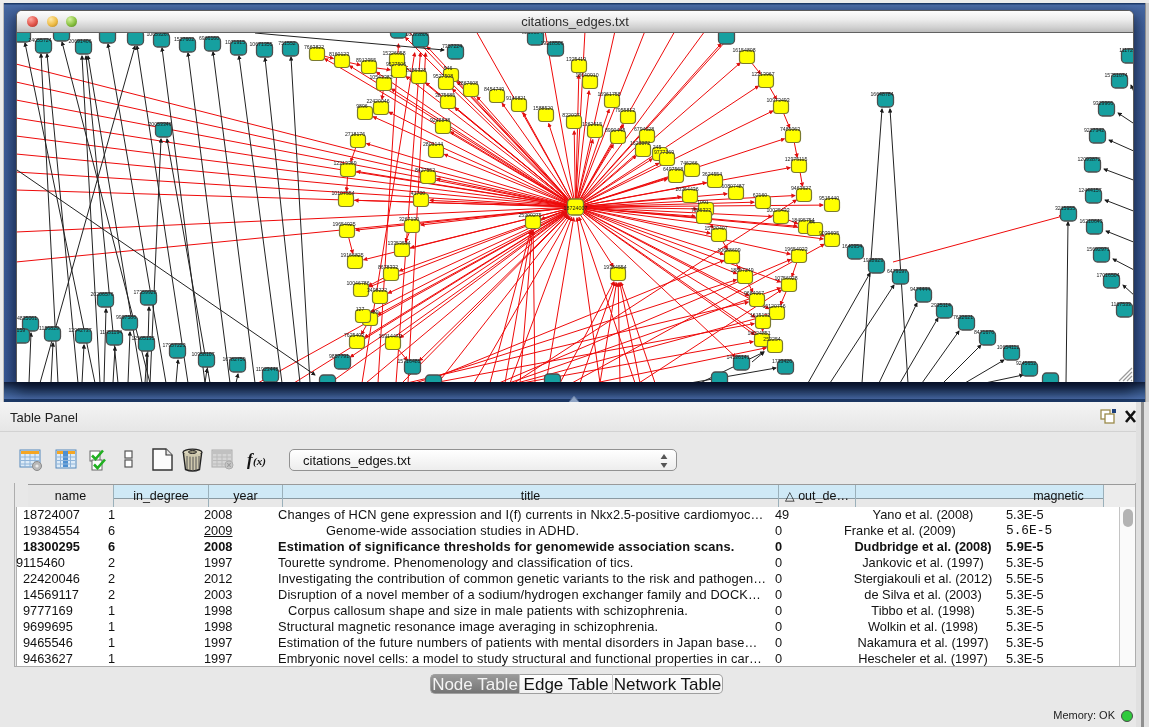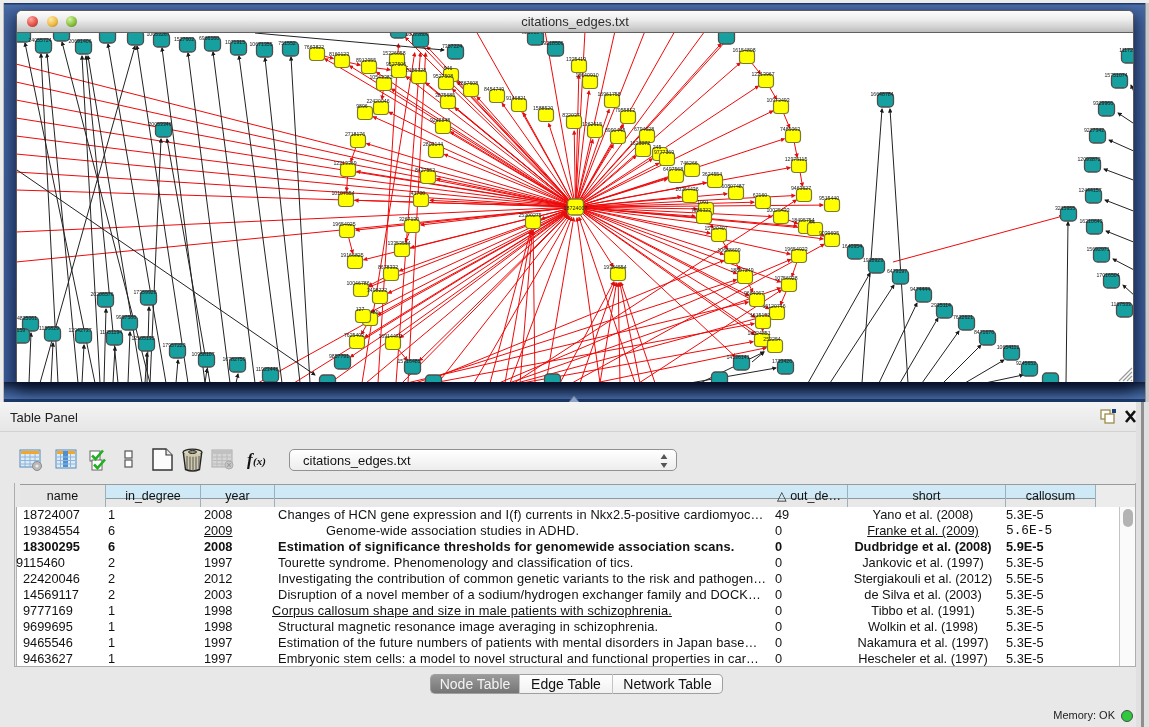--- a/index.html
+++ b/index.html
@@ -24,34 +24,34 @@
 #graphclip { position:absolute; left:0px; top:22px; width:1116px; height:349px; overflow:hidden; background:#fff; }
 
 #panel { left:0; top:402px; width:1149px; height:325px; background:#e8e8e8; }
 #ptitle { position:absolute; left:0; top:0; width:1149px; height:30px;
   background:linear-gradient(180deg,#f4f4f4,#e6e6e6); border-bottom:1px solid #d2d2d2; }
 #ptitle .t { position:absolute; left:10px; top:8px; font-size:13px; color:#222; }
 #dropdown { position:absolute; left:289px; top:449px; width:388px; height:22px; border:1px solid #919191;
   border-radius:5px; background:linear-gradient(180deg,#ffffff,#ededed); }
 #dropdown .t { position:absolute; left:13px; top:3px; font-size:13px; color:#111; }
 
-#thead { position:absolute; left:20px; top:484px; width:1120px; height:15px; background:#cfe9f6;
+#thead { position:absolute; left:28px; top:484px; width:1120px; height:15px; background:#cfe9f6;
   border-top:1px solid #9a9a9a; border-bottom:1px solid #8a9aa2; }
 #thead .c { position:absolute; top:0; height:22px; font-size:12.5px; color:#111; text-align:center;
   line-height:22px; border-right:1px solid #9ab0ba; }
 #tbody { position:absolute; left:16px; top:507px; width:1120px; height:159px; background:#fff;
   border-left:1px solid #b0b0b0; }
 .trow { position:absolute; left:16px; width:1103px; height:16px; font-size:12.8px; color:#111; }
 .trow span { position:absolute; top:0; white-space:nowrap; }
 #vscroll { position:absolute; left:1119px; top:507px; width:17px; height:159px; background:#fafafa;
   border-left:1px solid #c4c4c4; }
 #vthumb { position:absolute; left:3px; top:2px; width:10px; height:18px; border-radius:5px; background:#b3b3b3; }
 #tborder { position:absolute; left:14px; top:483px; width:1122px; height:184px; border:1px solid #adadad; }
 
-.tab { position:absolute; top:674px; height:20px; font-size:14px; line-height:19px; text-align:center;
+.tab { position:absolute; top:674px; height:20px; font-size:17px; line-height:19px; text-align:center;
   border-top:1px solid #9f9f9f; border-bottom:1px solid #9f9f9f; color:#111;
   background:linear-gradient(180deg,#ffffff,#f1f1f1); }
 #status { position:absolute; left:1000px; top:709px; width:115px; font-size:11px; color:#222; text-align:right; }
 #gdot { position:absolute; left:1121px; top:710px; width:12px; height:12px; border-radius:50%;
   background:#2fca3c; border:1px solid #4a4a4a; }
 
 #ledge { left:0; top:0; width:4px; height:402px; background:#ececec; border-right:1px solid #bdbdbd; }
 #redge { left:1145px; top:0; width:4px; height:402px; background:#c9c9c9; border-left:1px solid #8f8f8f; }
 #redge2 { left:1136px; top:402px; width:13px; height:325px; background:#e0e0e0; }
 #redge3 { left:1141px; top:402px; width:3px; height:325px; background:#8f8f8f; }
@@ -648,42 +648,42 @@
       <div class="t">citations_edges.txt</div>
   <svg width="10" height="20" viewBox="0 0 10 20" style="position:absolute;right:7px;top:1px;">
    <path d="M5 3 L8.4 8 L1.6 8 z" fill="#555"></path>
         <path d="M5 17 L8.4 12 L1.6 12 z" fill="#555"></path>
   </svg>
 </div>
 <div class="abs" id="thead">
   <div class="c" style="left:0px; width:86px; background:#e6e6e6;">name</div>
   <div class="c" style="left:86px; width:95px;">in_degree</div>
   <div class="c" style="left:181px; width:74px;">year</div>
+  <div class="c" style="left:255px; width:496px;">title</div>
   <div class="c" style="left:751px; width:77px;">△&nbsp;out_de…</div>
-  <div class="c" style="left:828px; width:158px;">short</div>
-  <div class="c" style="left:986px; width:90px;">callosum</div>
+  <div class="c" style="left:986px; width:90px;">magnetic</div>
   <div class="c" style="left:1076px; width:43px; border-right:none; background:#ececec;"></div>
 </div>
 <div class="abs" id="tbody"></div>
 <div class="trow" style="top:507px;">
 <span style="left:7px;">18724007</span>
       <span style="left:92px;">1</span>
 <span style="left:188px;">2008</span>
       <span style="left:262px;letter-spacing:.14px;">Changes of HCN gene expression and I(f) currents in Nkx2.5-positive cardiomyoc…</span>
 <span style="left:759px;">49</span>
       <span style="left:828px;width:158px;text-align:center;">Yano et al. (2008)</span>
 <span style="left:990px;">5.3E-5</span>
     </div>
 <div class="trow" style="top:523px;">
 <span style="left:7px;">19384554</span>
       <span style="left:92px;">6</span>
 <span style="left:188px;text-decoration:underline;">2009</span>
       <span style="left:262px;letter-spacing:.14px;margin-left:48px;">Genome-wide association studies in ADHD.</span>
 <span style="left:759px;">0</span>
-      <span style="left:828px;width:158px;text-align:center;text-decoration:underline;">Franke et al. (2009)</span>
+      <span style="left:828px;width:158px;text-align:left;">Franke et al. (2009)</span>
 <span style="left:990px;font-family:Liberation Mono, monospace;">5.6E-5</span>
     </div>
 <div class="trow" style="top:539px;font-weight:bold;">
 <span style="left:7px;">18300295</span>
       <span style="left:92px;">6</span>
 <span style="left:188px;">2008</span>
       <span style="left:262px;letter-spacing:.14px;">Estimation of significance thresholds for genomewide association scans.</span>
 <span style="left:759px;">0</span>
       <span style="left:828px;width:158px;text-align:center;">Dudbridge et al. (2008)</span>
 <span style="left:990px;">5.9E-5</span>
@@ -712,23 +712,23 @@
 <span style="left:188px;">2003</span>
       <span style="left:262px;letter-spacing:.14px;">Disruption of a novel member of a sodium/hydrogen exchanger family and DOCK…</span>
 <span style="left:759px;">0</span>
       <span style="left:828px;width:158px;text-align:center;">de Silva et al. (2003)</span>
 <span style="left:990px;">5.3E-5</span>
     </div>
 <div class="trow" style="top:603px;">
 <span style="left:7px;">9777169</span>
       <span style="left:92px;">1</span>
 <span style="left:188px;">1998</span>
-      <span style="left:256px;letter-spacing:.14px;text-decoration:underline;">Corpus callosum shape and size in male patients with schizophrenia.</span>
-<span style="left:759px;">0</span>
-      <span style="left:828px;width:158px;text-align:center;">Tibbo et al. (1991)</span>
+      <span style="left:272px;letter-spacing:.14px;">Corpus callosum shape and size in male patients with schizophrenia.</span>
+<span style="left:759px;">0</span>
+      <span style="left:828px;width:158px;text-align:center;">Tibbo et al. (1998)</span>
 <span style="left:990px;">5.3E-5</span>
     </div>
 <div class="trow" style="top:619px;">
 <span style="left:7px;">9699695</span>
       <span style="left:92px;">1</span>
 <span style="left:188px;">1998</span>
       <span style="left:262px;letter-spacing:.14px;">Structural magnetic resonance image averaging in schizophrenia.</span>
 <span style="left:759px;">0</span>
       <span style="left:828px;width:158px;text-align:center;">Wolkin et al. (1998)</span>
 <span style="left:990px;">5.3E-5</span>
@@ -739,21 +739,21 @@
 <span style="left:188px;">1997</span>
       <span style="left:262px;letter-spacing:.14px;">Estimation of the future numbers of patients with mental disorders in Japan base…</span>
 <span style="left:759px;">0</span>
       <span style="left:828px;width:158px;text-align:center;">Nakamura et al. (1997)</span>
 <span style="left:990px;">5.3E-5</span>
     </div>
 <div class="trow" style="top:651px;">
 <span style="left:7px;">9463627</span>
       <span style="left:92px;">1</span>
 <span style="left:188px;">1997</span>
-      <span style="left:262px;letter-spacing:.14px;">Embryonic stem cells: a model to novel structural and functional properties in car…</span>
+      <span style="left:262px;letter-spacing:.14px;">Embryonic novel cells: a model to study structural and functional properties in car…</span>
 <span style="left:759px;">0</span>
       <span style="left:828px;width:158px;text-align:center;">Hescheler et al. (1997)</span>
 <span style="left:990px;">5.3E-5</span>
     </div>
 <div class="abs" id="vscroll">
       <div id="vthumb"></div>
     </div>
 <div class="abs" id="tborder" style="border:none; border-left:1px solid #adadad; border-right:1px solid #adadad; border-bottom:1px solid #adadad;"></div>
 <div class="tab" style="left:430px; width:89px; border-left:1px solid #9f9f9f; border-radius:5px 0 0 5px;
   background:linear-gradient(180deg,#9a9a9a,#757575); color:#f4f4f4;">Node Table</div>

